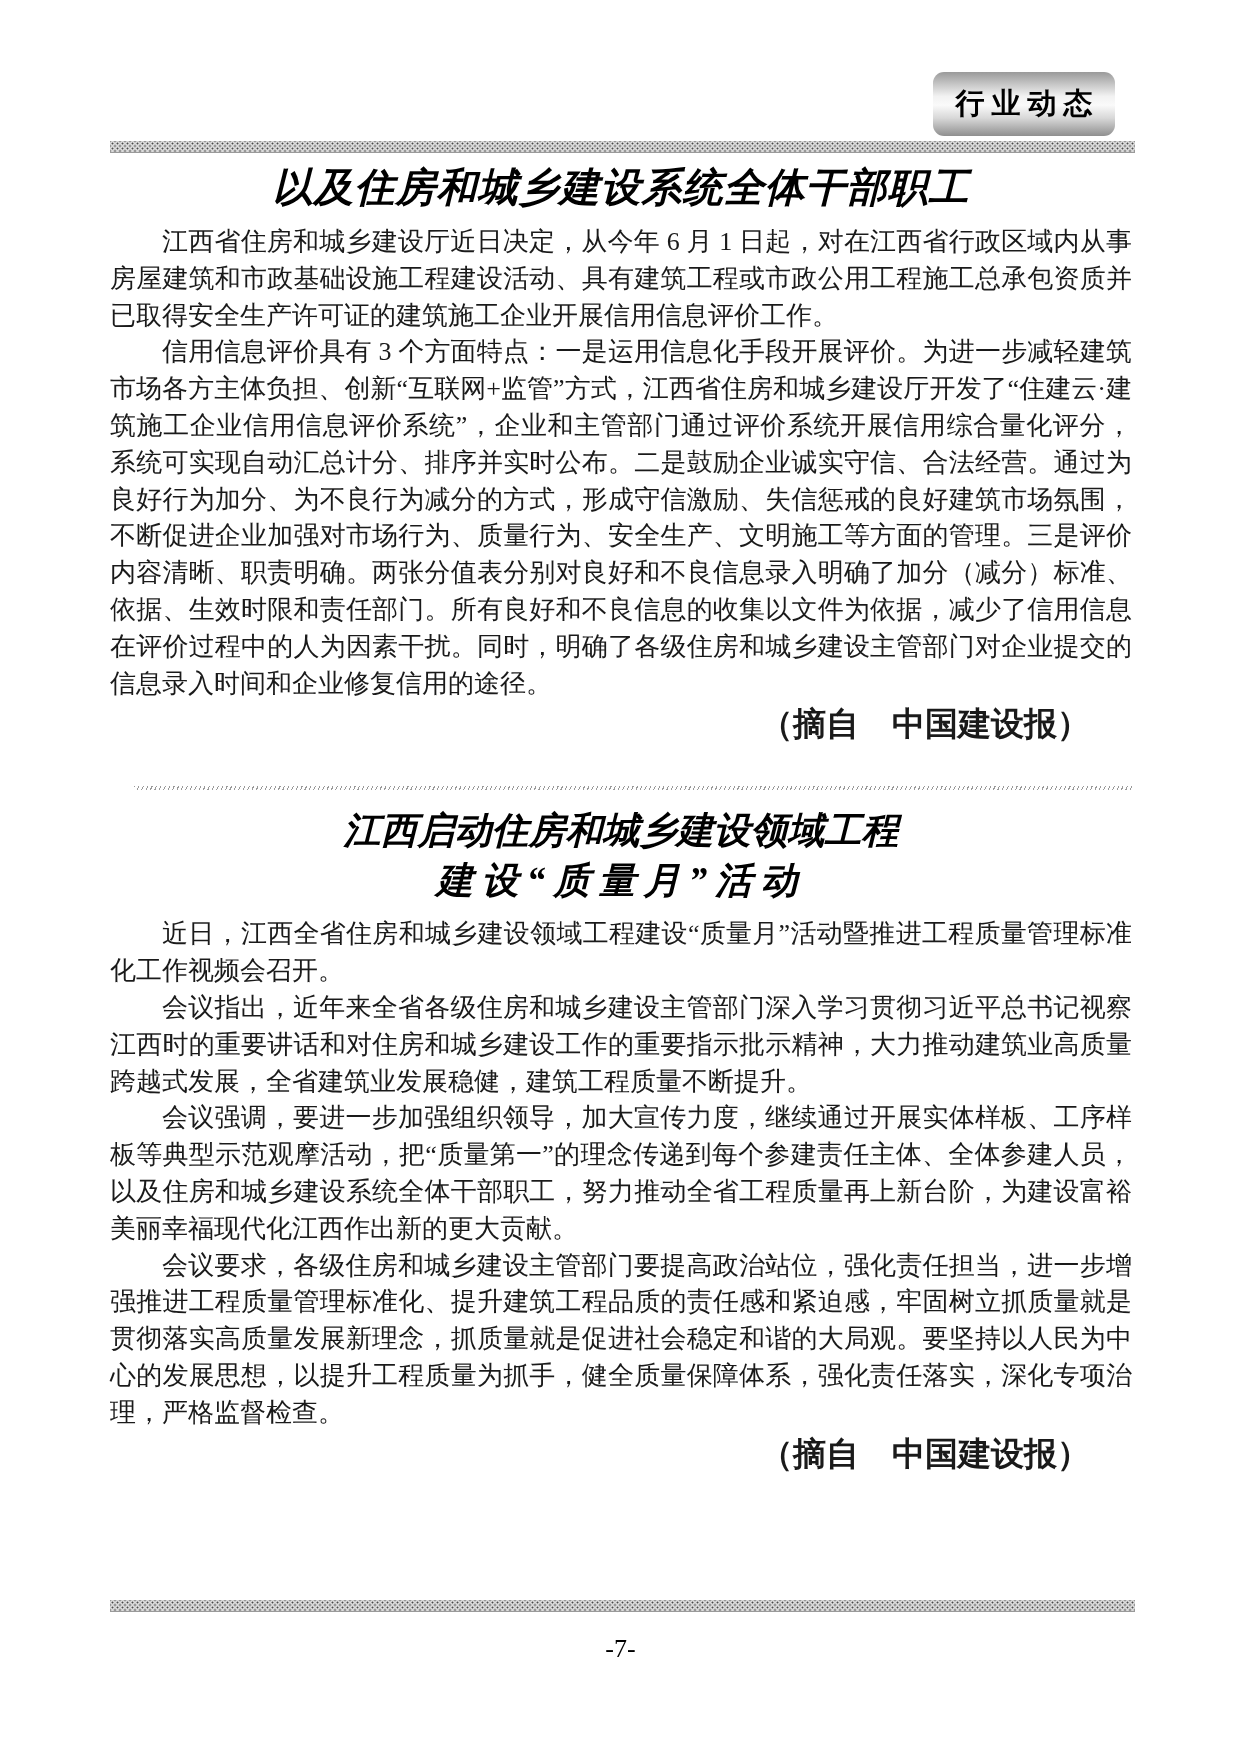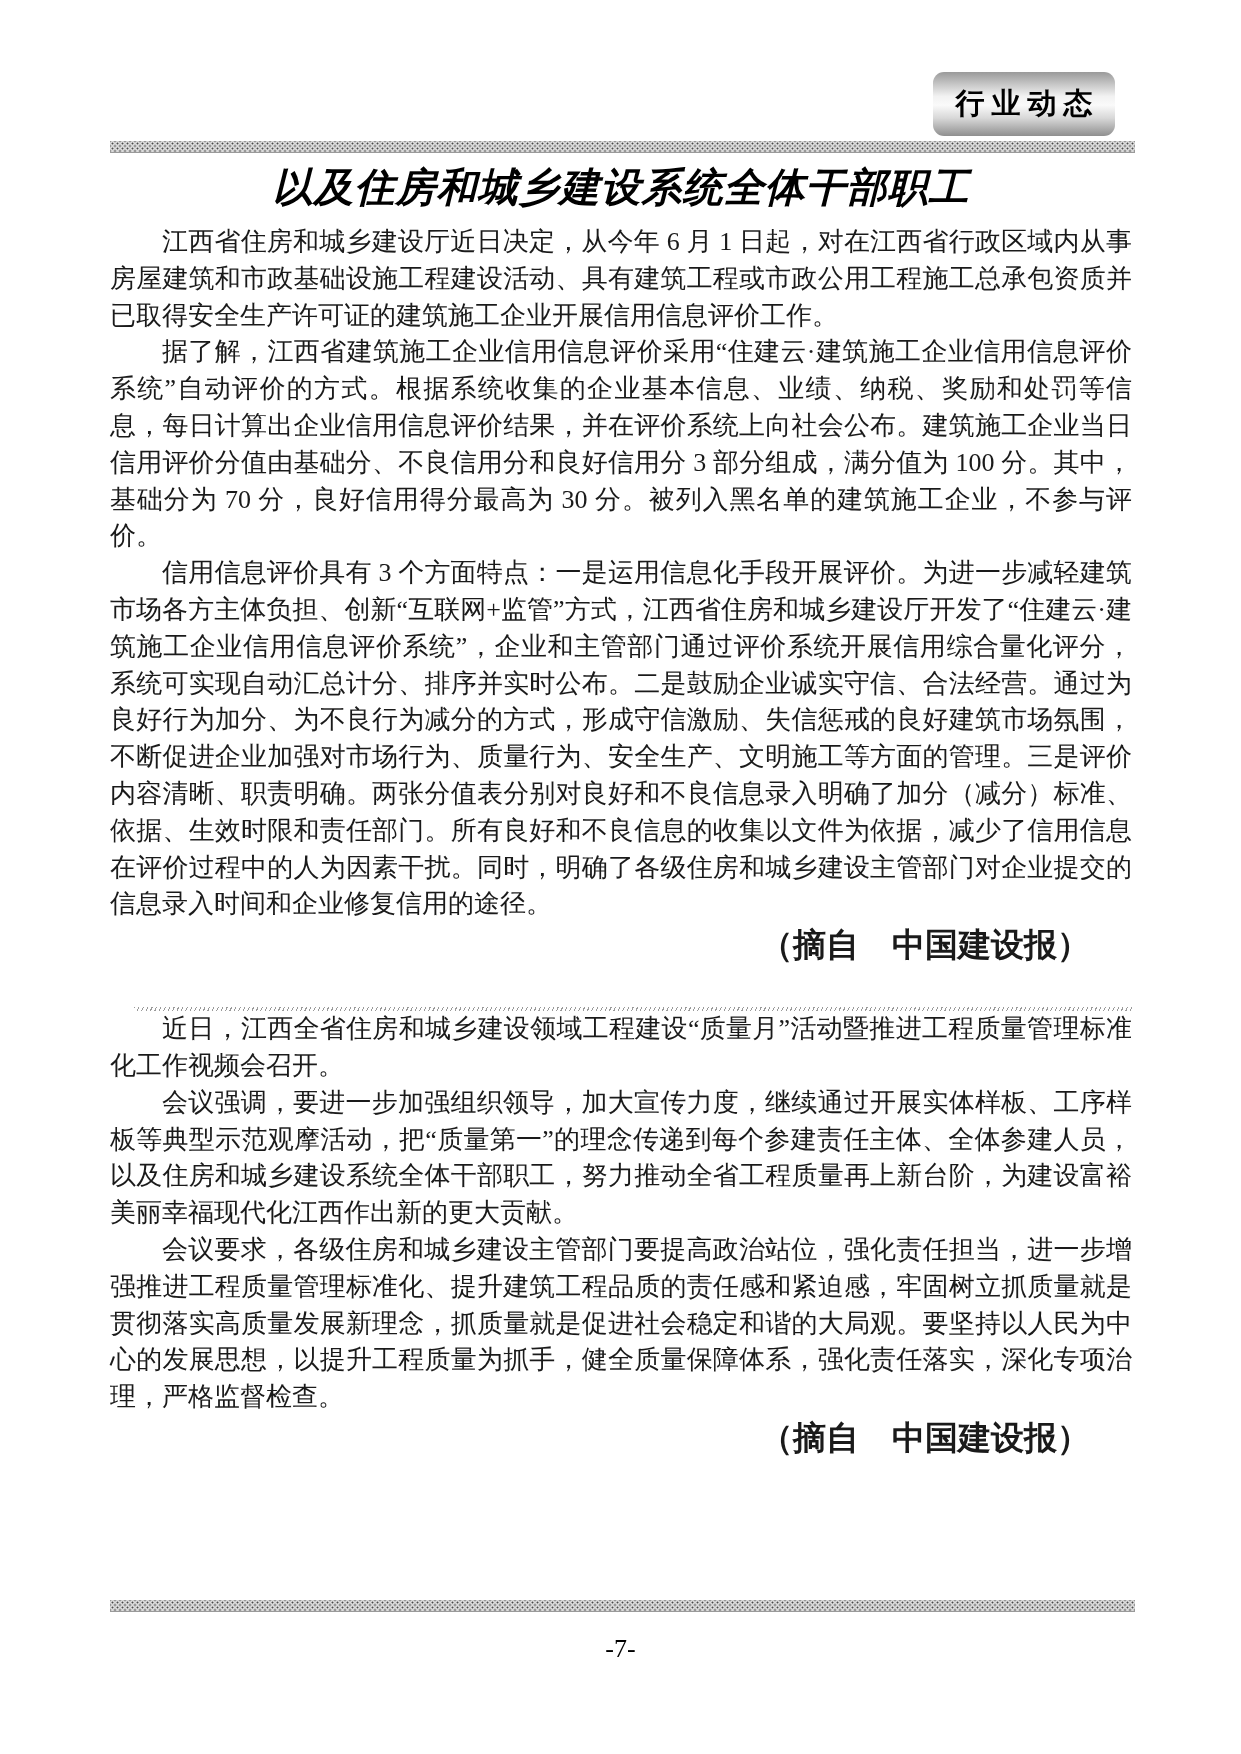--- a/index.html
+++ b/index.html
@@ -101,29 +101,30 @@
     <div class="badge-inner">行业动态</div>
   </div>
 
   <div class="header-band halftone"></div>
 
   <div class="content">
 
     <h1 class="article-title">以及住房和城乡建设系统全体干部职工</h1>
 
     <p class="body">江西省住房和城乡建设厅近日决定，从今年 6 月 1 日起，对在江西省行政区域内从事房屋建筑和市政基础设施工程建设活动、具有建筑工程或市政公用工程施工总承包资质并已取得安全生产许可证的建筑施工企业开展信用信息评价工作。</p>
-    <p class="body">据了解，江西省建筑施工企业信用信息评价采用“住建云·建筑施工企业信用信息评价系统”自动评价的方式。根据系统收集的企业基本信息、业绩、纳税、奖励和处罚等信息，每日计算出企业信用信息评价结果，并在评价系统上向社会公布。建筑施工企业当日信用评价分值由基础分、不良信用分和良好信用分 3 部分组成，满分值为 100 分。其中，基础分为 70 分，良好信用得分最高为 30 分。被列入黑名单的建筑施工企业，不参与评价。</p>
     <p class="body">信用信息评价具有 3 个方面特点：一是运用信息化手段开展评价。为进一步减轻建筑市场各方主体负担、创新“互联网+监管”方式，江西省住房和城乡建设厅开发了“住建云·建筑施工企业信用信息评价系统”，企业和主管部门通过评价系统开展信用综合量化评分，系统可实现自动汇总计分、排序并实时公布。二是鼓励企业诚实守信、合法经营。通过为良好行为加分、为不良行为减分的方式，形成守信激励、失信惩戒的良好建筑市场氛围，不断促进企业加强对市场行为、质量行为、安全生产、文明施工等方面的管理。三是评价内容清晰、职责明确。两张分值表分别对良好和不良信息录入明确了加分（减分）标准、依据、生效时限和责任部门。所有良好和不良信息的收集以文件为依据，减少了信用信息在评价过程中的人为因素干扰。同时，明确了各级住房和城乡建设主管部门对企业提交的信息录入时间和企业修复信用的途径。</p>
 
     <p class="attribution">（摘自　中国建设报）</p>
 
     <div class="divider"></div>
 
+    <h2 class="article-title"><span>江西启动住房和城乡建设领域工程</span><br><span class="spaced">建设“质量月”活动</span></h2>
 
     <p class="body">近日，江西全省住房和城乡建设领域工程建设“质量月”活动暨推进工程质量管理标准化工作视频会召开。</p>
+    <p class="body">会议指出，近年来全省各级住房和城乡建设主管部门深入学习贯彻习近平总书记视察江西时的重要讲话和对住房和城乡建设工作的重要指示批示精神，大力推动建筑业高质量跨越式发展，全省建筑业发展稳健，建筑工程质量不断提升。</p>
     <p class="body">会议强调，要进一步加强组织领导，加大宣传力度，继续通过开展实体样板、工序样板等典型示范观摩活动，把“质量第一”的理念传递到每个参建责任主体、全体参建人员，以及住房和城乡建设系统全体干部职工，努力推动全省工程质量再上新台阶，为建设富裕美丽幸福现代化江西作出新的更大贡献。</p>
     <p class="body">会议要求，各级住房和城乡建设主管部门要提高政治站位，强化责任担当，进一步增强推进工程质量管理标准化、提升建筑工程品质的责任感和紧迫感，牢固树立抓质量就是贯彻落实高质量发展新理念，抓质量就是促进社会稳定和谐的大局观。要坚持以人民为中心的发展思想，以提升工程质量为抓手，健全质量保障体系，强化责任落实，深化专项治理，严格监督检查。</p>
 
     <p class="attribution">（摘自　中国建设报）</p>
 
   </div>
 
   <div class="footer-band halftone"></div>
 
   <div class="page-number">-7-</div>

